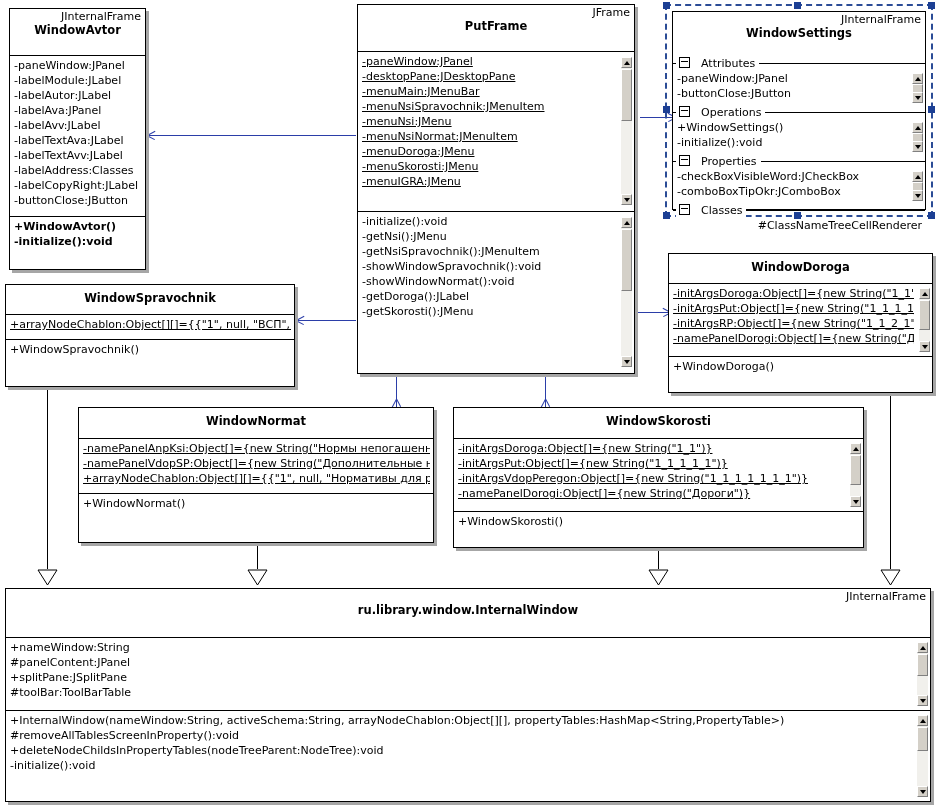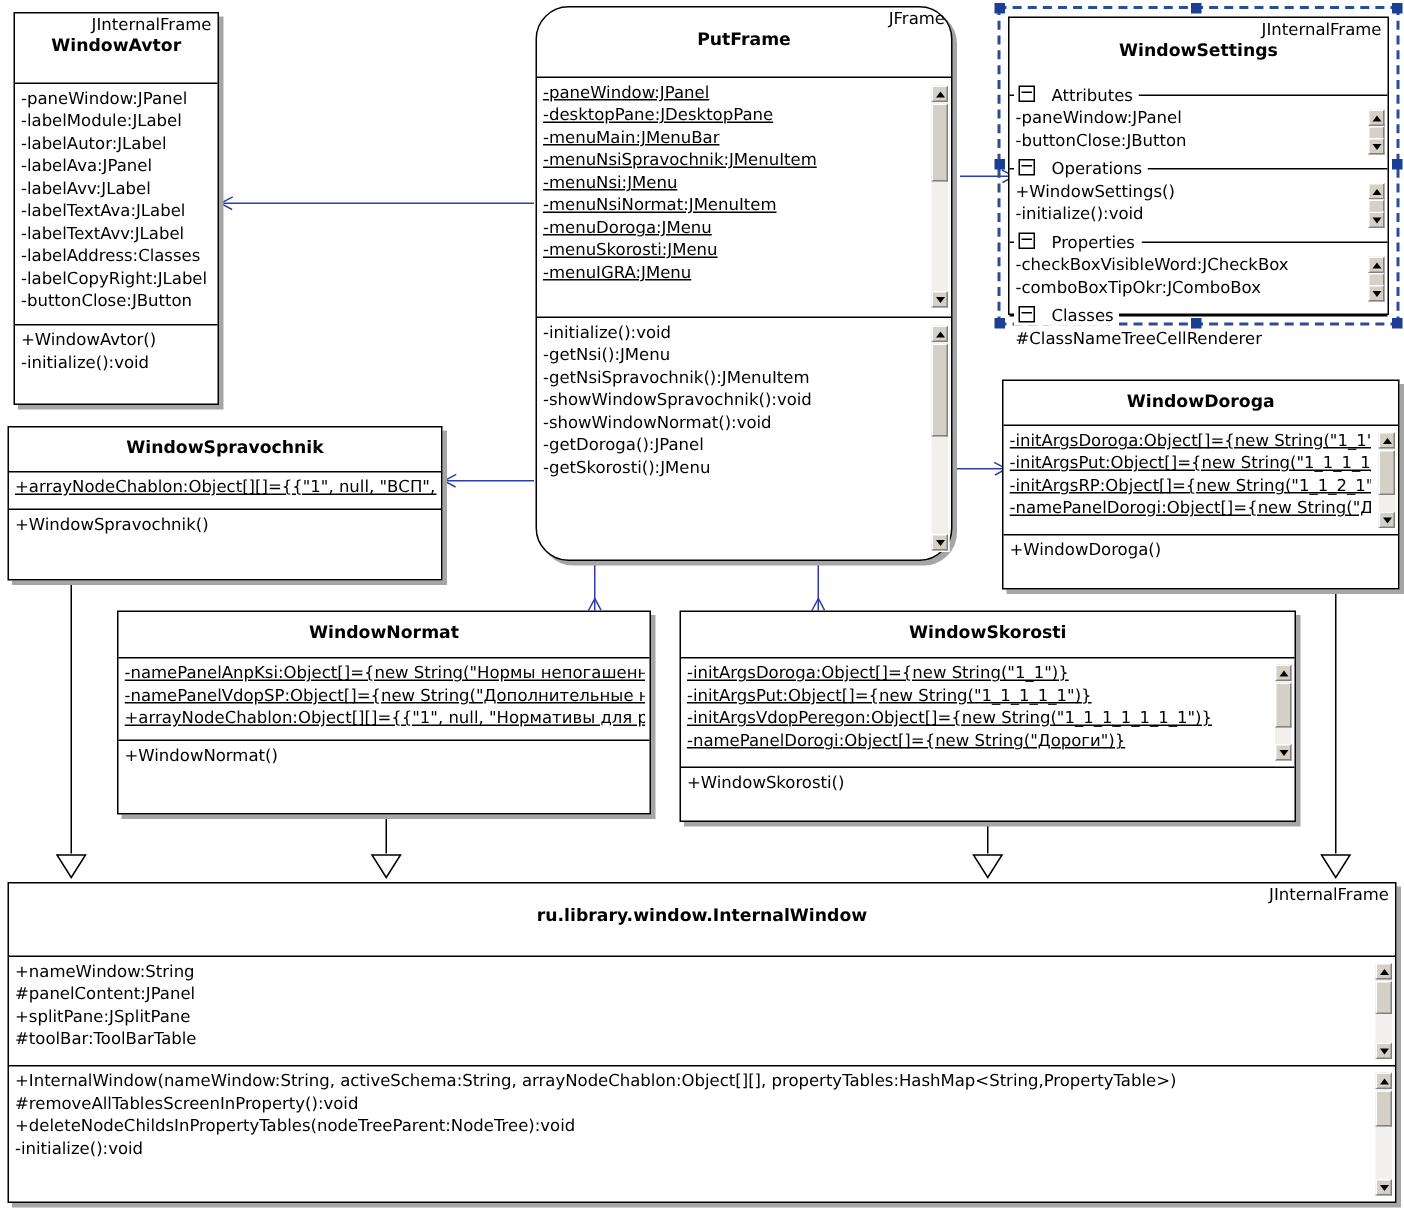--- a/index.html
+++ b/index.html
@@ -269,27 +269,27 @@
       <div class="row">-labelAutor:JLabel</div>
       <div class="row">-labelAva:JPanel</div>
       <div class="row">-labelAvv:JLabel</div>
       <div class="row">-labelTextAva:JLabel</div>
       <div class="row">-labelTextAvv:JLabel</div>
       <div class="row">-labelAddress:Classes</div>
       <div class="row">-labelCopyRight:JLabel</div>
       <div class="row">-buttonClose:JButton</div>
     </div>
     <div class="sep"></div>
-    <div class="compart rows" style="height:54px;">
+    <div class="compart rows" style="height:54px;font-weight:bold;">
       <div class="row">+WindowAvtor()</div>
       <div class="row">-initialize():void</div>
     </div>
   </div>
 
-  <div class="uml" style="left:357px;top:4px;width:278px;height:370px;border-radius:22px;">
+  <div class="uml" style="left:357px;top:4px;width:278px;height:370px;">
     <div class="hdr" style="height:46px;">
       <span class="stereo">JFrame</span>
       <span class="cname">PutFrame</span>
     </div>
     <div class="sep"></div>
     <div class="compart" style="height:159px;">
       <div class="rows" style="padding-right:18px;">
         <div class="row stat">-paneWindow:JPanel</div>
         <div class="row stat">-desktopPane:JDesktopPane</div>
         <div class="row stat">-menuMain:JMenuBar</div>
@@ -307,21 +307,21 @@
       </div>
     </div>
     <div class="sep"></div>
     <div class="compart" style="height:162px;">
       <div class="rows" style="padding-right:18px;">
         <div class="row">-initialize():void</div>
         <div class="row">-getNsi():JMenu</div>
         <div class="row">-getNsiSpravochnik():JMenuItem</div>
         <div class="row">-showWindowSpravochnik():void</div>
         <div class="row">-showWindowNormat():void</div>
-        <div class="row">-getDoroga():JPanel</div>
+        <div class="row">-getDoroga():JLabel</div>
         <div class="row">-getSkorosti():JMenu</div>
       </div>
       <div class="sbar" style="top:4px;height:152px;">
         <div class="btn up"></div>
         <div class="thumb" style="top:12px;height:62px;"></div>
         <div class="btn dn"></div>
       </div>
     </div>
   </div>
 
@@ -387,21 +387,21 @@
         <div class="btn up"></div>
         <div class="thumb" style="top:11px;height:9px;"></div>
         <div class="btn dn"></div>
       </div>
     </div>
 
     <div class="grp">
       <span class="gline"></span>
       <span class="gpad"><span class="gbox"></span><span class="gtxt">Classes</span></span>
     </div>
-    <div class="compart" style="height:18px;">
+    <div class="compart" style="height:18px;text-align:right;">
       <div class="rows" style="padding-top:0;">
         <div class="row">#ClassNameTreeCellRenderer</div>
       </div>
     </div>
   </div>
 
   <div class="uml" style="left:668px;top:253px;width:265px;height:140px;">
     <div class="hdr" style="height:29px;padding-top:6px;">
       <span class="cname">WindowDoroga</span>
     </div>

